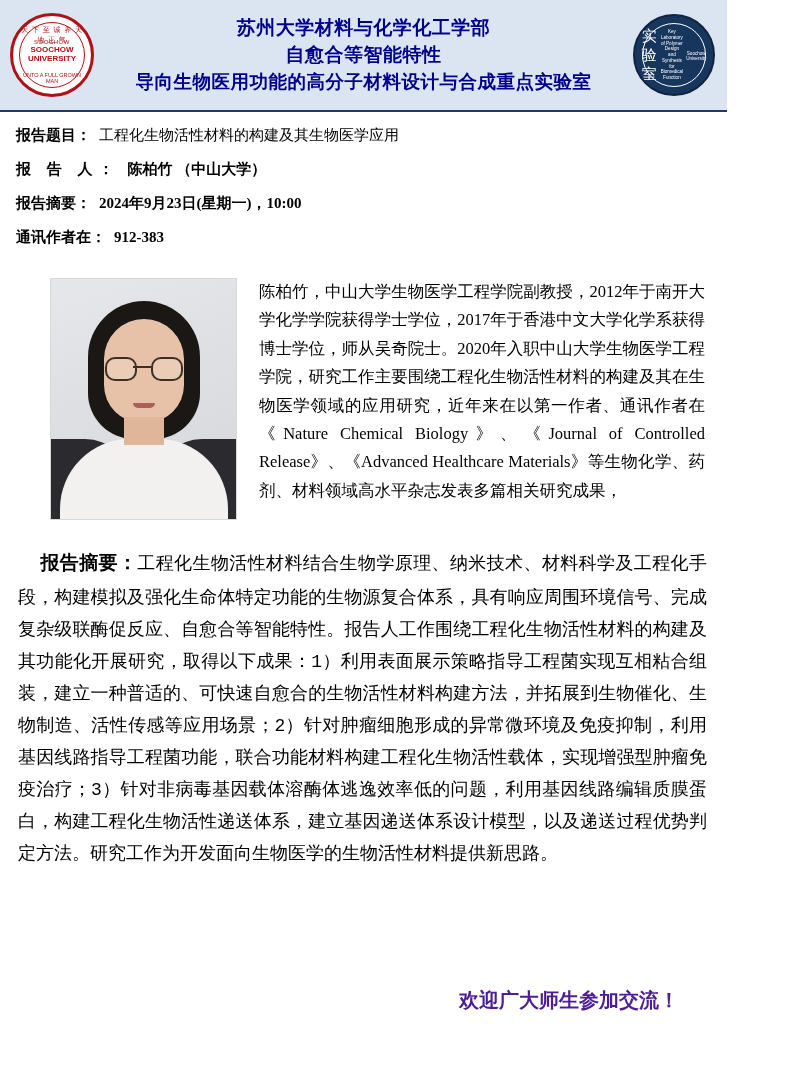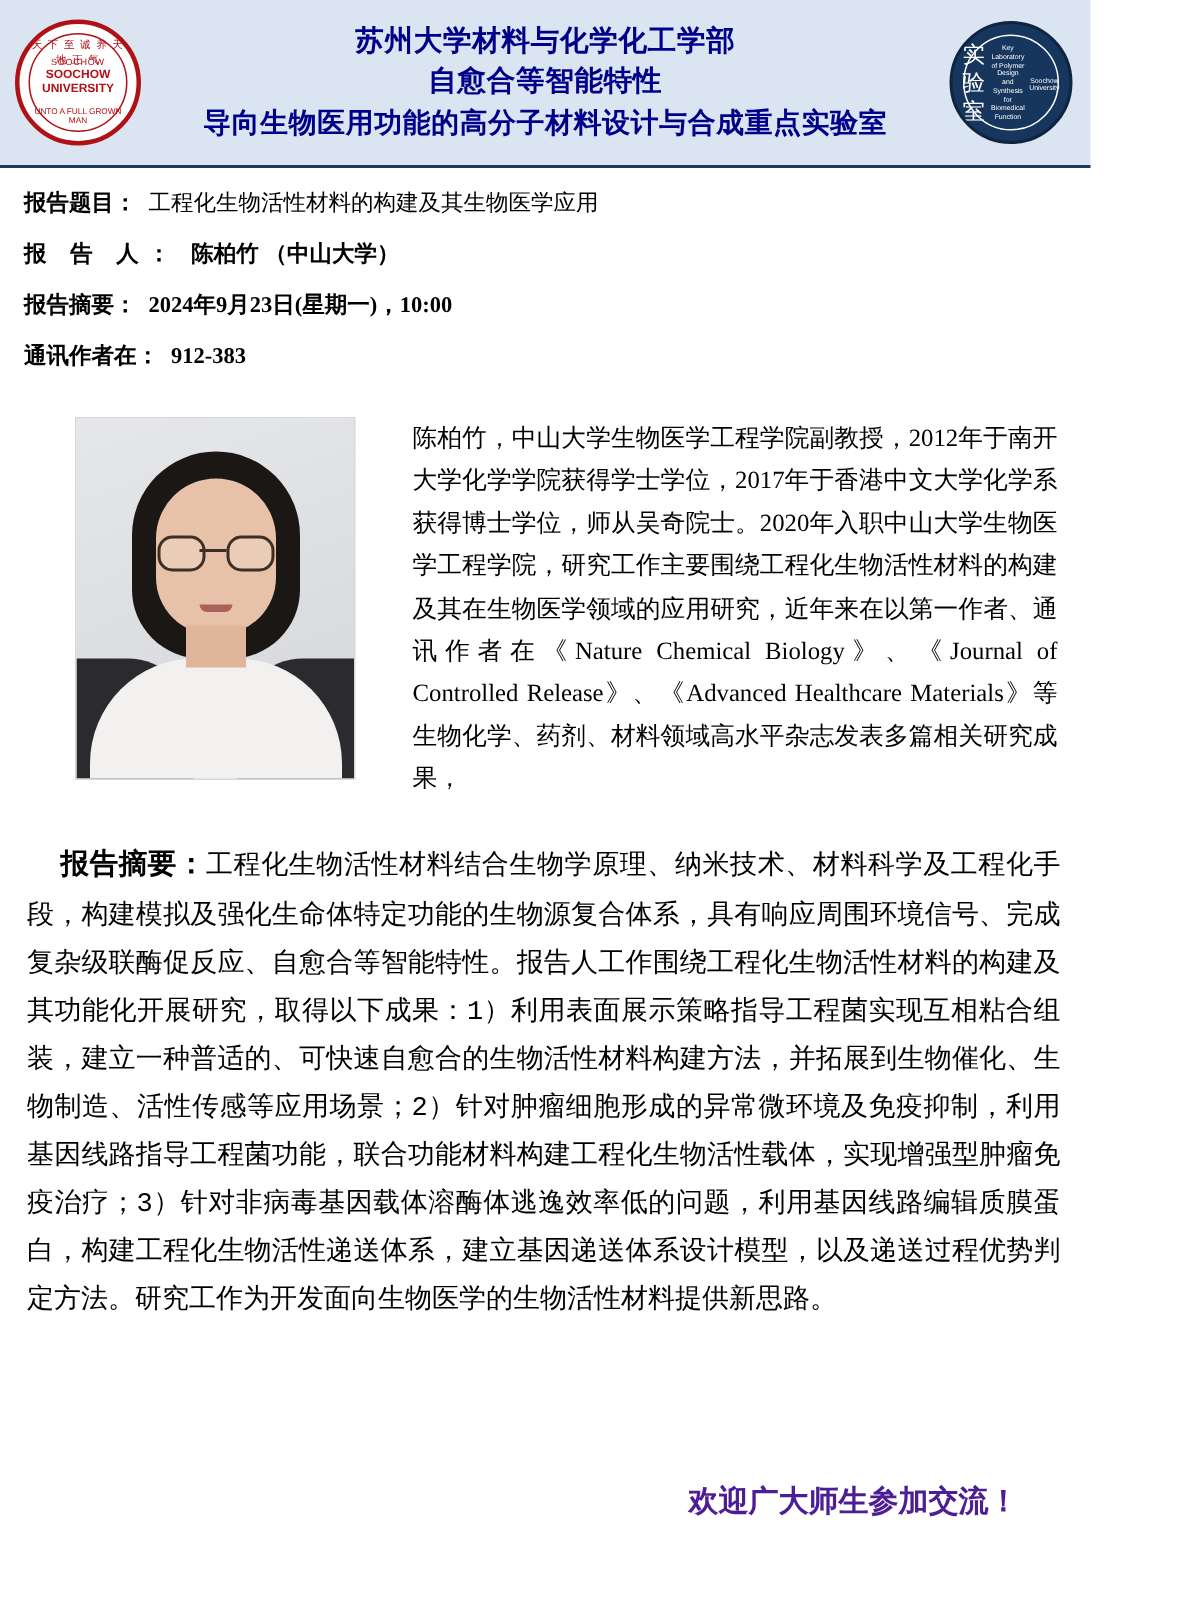--- a/index.html
+++ b/index.html
@@ -282,21 +282,21 @@
     left: 50%;
     transform: translateX(-50%);
     width: 34px;
     height: 34px;
     background: #f2f1ef;
     transform: translateX(-50%) rotate(45deg);
   }
 
   .bio-text {
     flex: 1;
-    margin-left: 38px;
+    margin-left: 22px;
     font-size: 16.5px;
     line-height: 1.72;
     text-align: justify;
     text-justify: inter-ideograph;
     font-family: "Liberation Serif", serif;
   }
 
   
   .abstract {
     padding: 28px 20px 0 18px;

